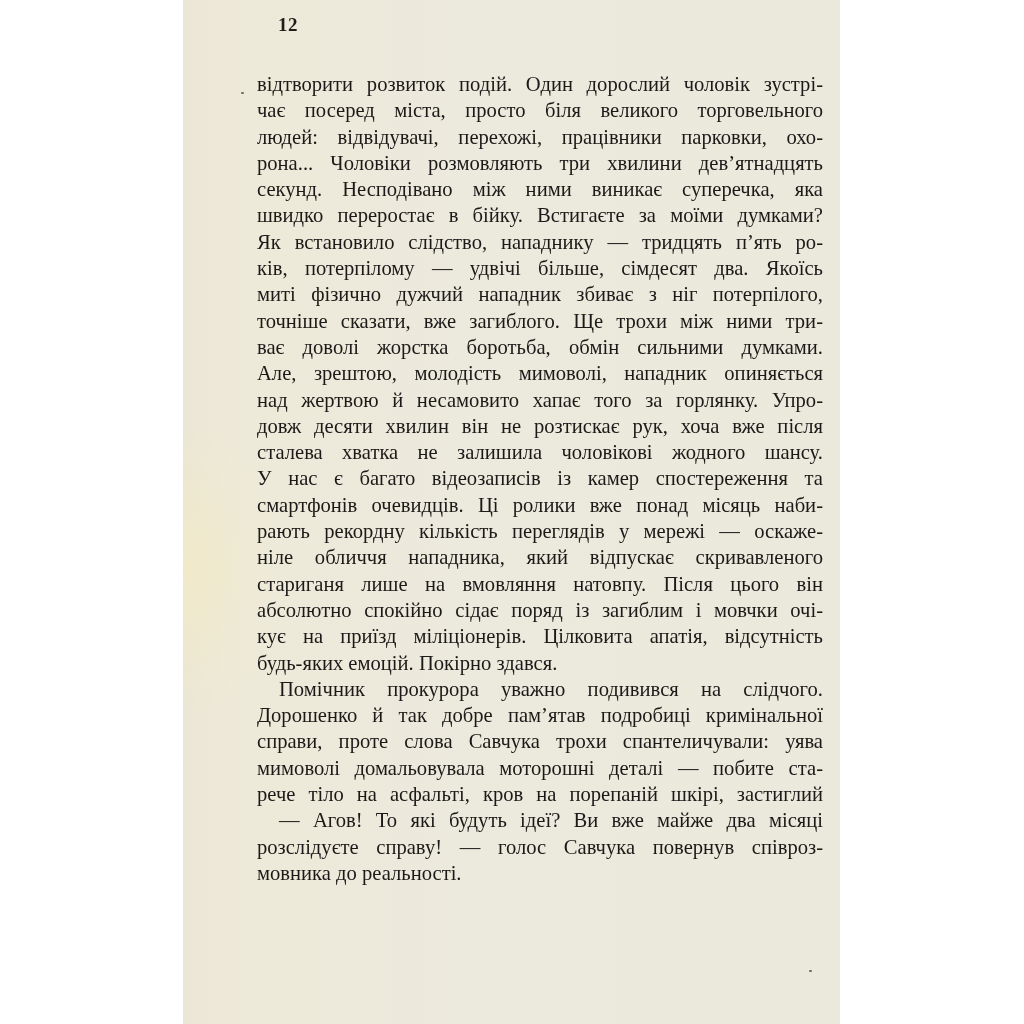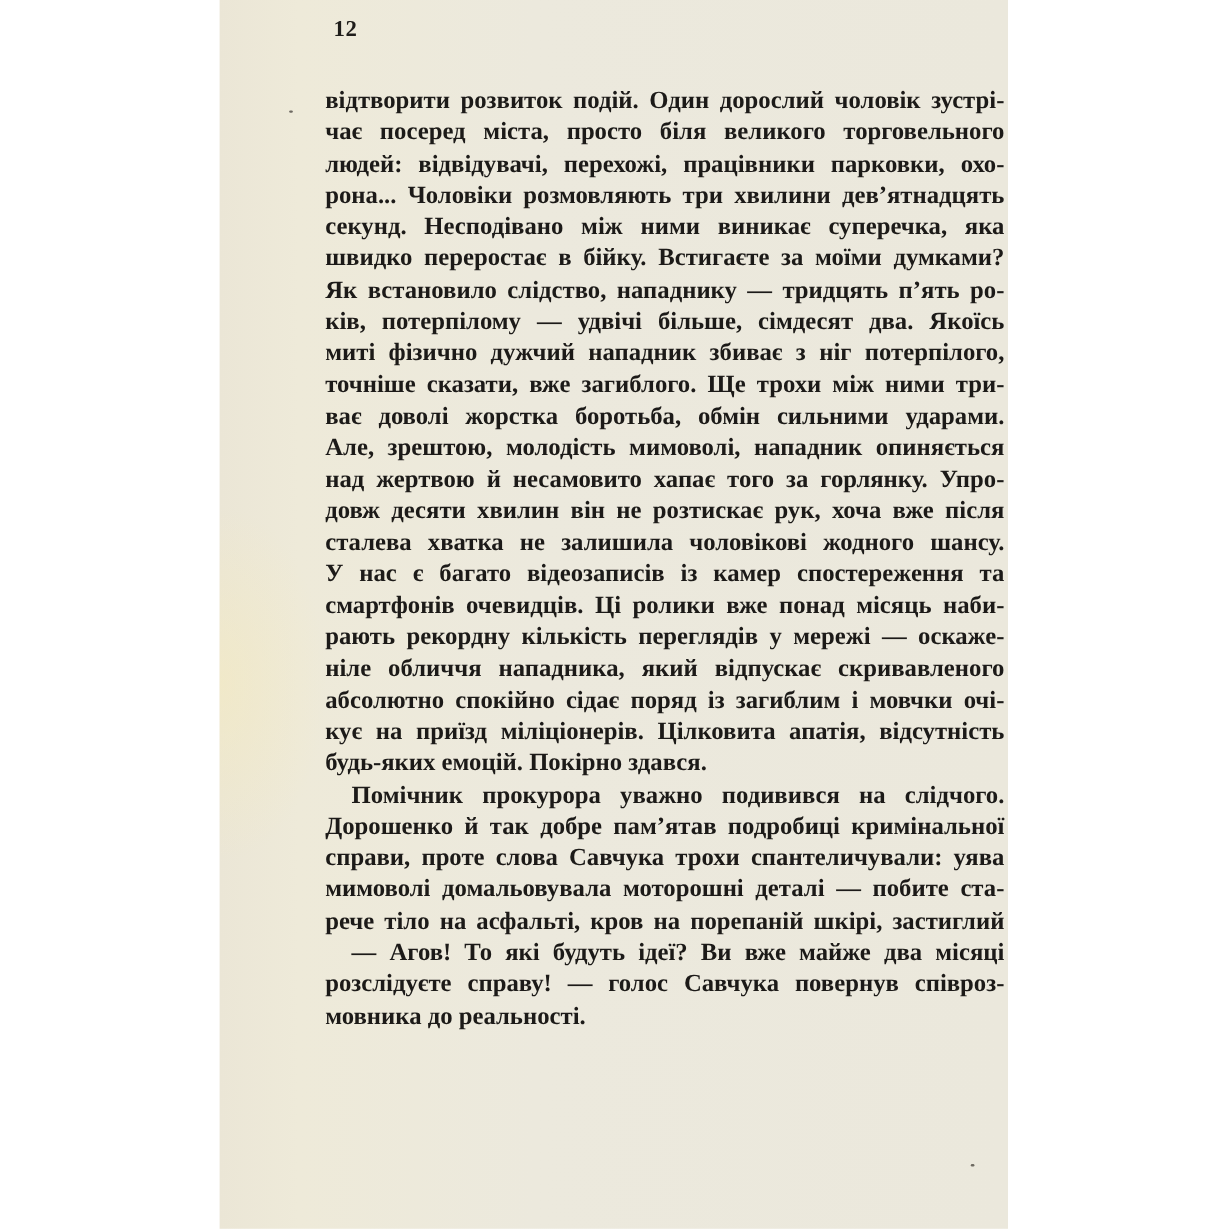--- a/index.html
+++ b/index.html
@@ -35,28 +35,27 @@
       top: 14px;
       font-family: "Liberation Serif", serif;
       font-weight: bold;
       font-size: 19px;
       color: #1f1d1a;
       letter-spacing: 0.5px;
       margin-left: 21px;
     }
     .text-block {
       position: absolute;
-      left: 88px;
+      left: 74px;
       top: 71px;
       width: 566px;
       font-family: "Liberation Serif", serif;
       font-size: 20.6px;
       line-height: 26.3px;
       color: #1c1a18;
-      font-weight: bold;
     }
     .line {
       display: block;
       text-align: justify;
       text-align-last: justify;
       white-space: nowrap;
       height: 26.3px;
       overflow: visible;
     }
     .line.last {
@@ -96,29 +95,30 @@
       <span class="line">відтворити розвиток подій. Один дорослий чоловік зустрі-</span>
       <span class="line">чає посеред міста, просто біля великого торговельного</span>
       <span class="line">людей: відвідувачі, перехожі, працівники парковки, охо-</span>
       <span class="line">рона... Чоловіки розмовляють три хвилини дев’ятнадцять</span>
       <span class="line">секунд. Несподівано між ними виникає суперечка, яка</span>
       <span class="line">швидко переростає в бійку. Встигаєте за моїми думками?</span>
       <span class="line">Як встановило слідство, нападнику — тридцять п’ять ро-</span>
       <span class="line">ків, потерпілому — удвічі більше, сімдесят два. Якоїсь</span>
       <span class="line">миті фізично дужчий нападник збиває з ніг потерпілого,</span>
       <span class="line">точніше сказати, вже загиблого. Ще трохи між ними три-</span>
-      <span class="line">ває доволі жорстка боротьба, обмін сильними ударами.</span>
+      <span class="line">ває доволі жорстка боротьба, обмін сильними думками.</span>
       <span class="line">Але, зрештою, молодість мимоволі, нападник опиняється</span>
       <span class="line">над жертвою й несамовито хапає того за горлянку. Упро-</span>
       <span class="line">довж десяти хвилин він не розтискає рук, хоча вже після</span>
       <span class="line">сталева хватка не залишила чоловікові жодного шансу.</span>
       <span class="line">У нас є багато відеозаписів із камер спостереження та</span>
       <span class="line">смартфонів очевидців. Ці ролики вже понад місяць наби-</span>
       <span class="line">рають рекордну кількість переглядів у мережі — оскаже-</span>
       <span class="line">ніле обличчя нападника, який відпускає скривавленого</span>
+      <span class="line">стариганя лише на вмовляння натовпу. Після цього він</span>
       <span class="line">абсолютно спокійно сідає поряд із загиблим і мовчки очі-</span>
       <span class="line">кує на приїзд міліціонерів. Цілковита апатія, відсутність</span>
       <span class="line last">будь-яких емоцій. Покірно здався.</span>
     </div>
 
     <div>
       <span class="line indent">Помічник прокурора уважно подивився на слідчого.</span>
       <span class="line">Дорошенко й так добре пам’ятав подробиці кримінальної</span>
       <span class="line">справи, проте слова Савчука трохи спантеличували: уява</span>
       <span class="line">мимоволі домальовувала моторошні деталі — побите ста-</span>

